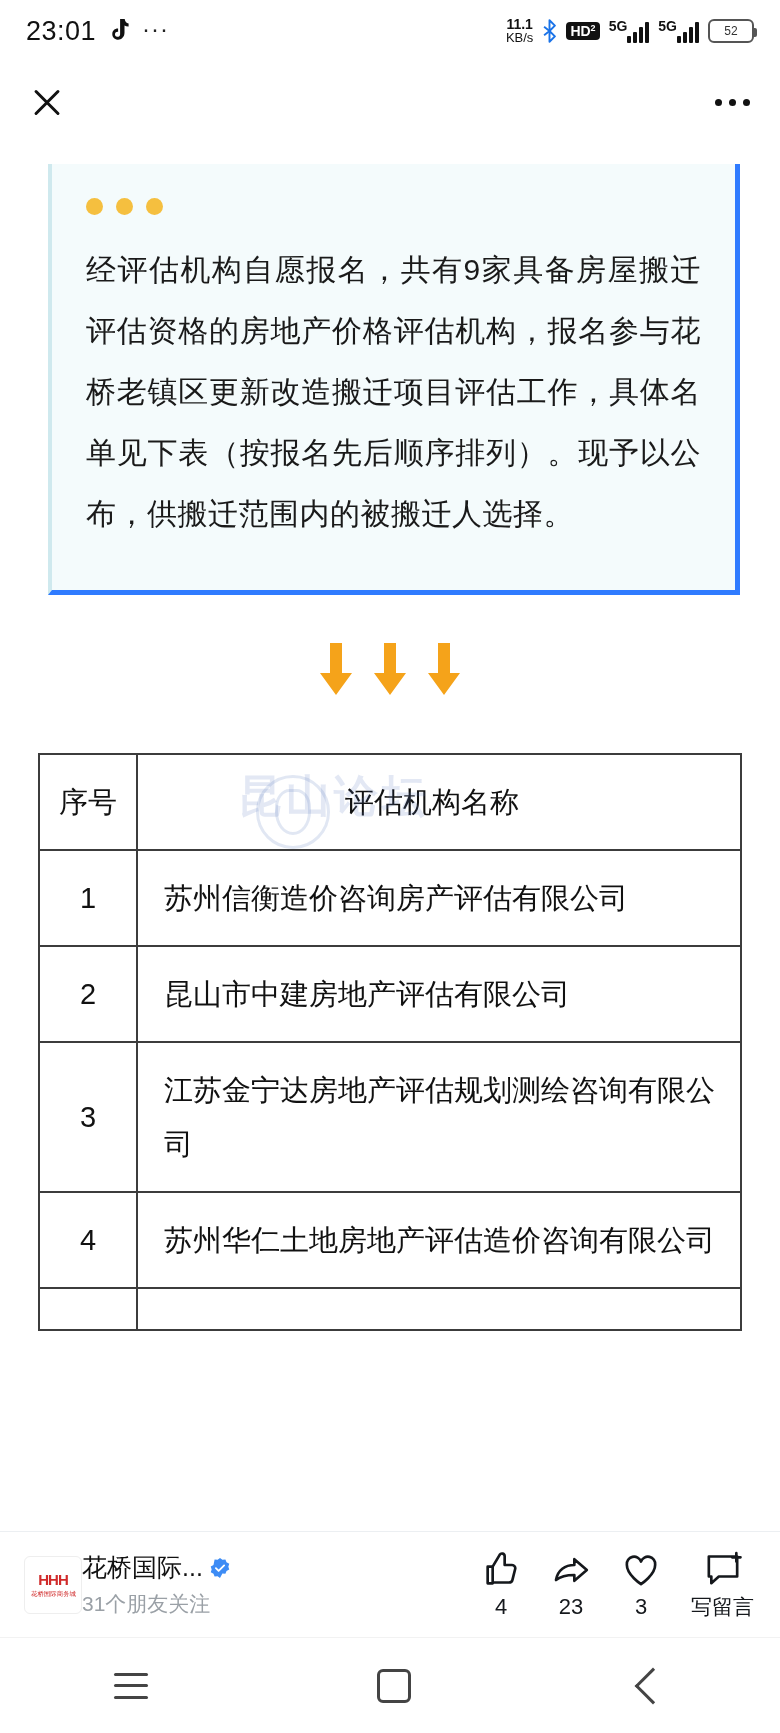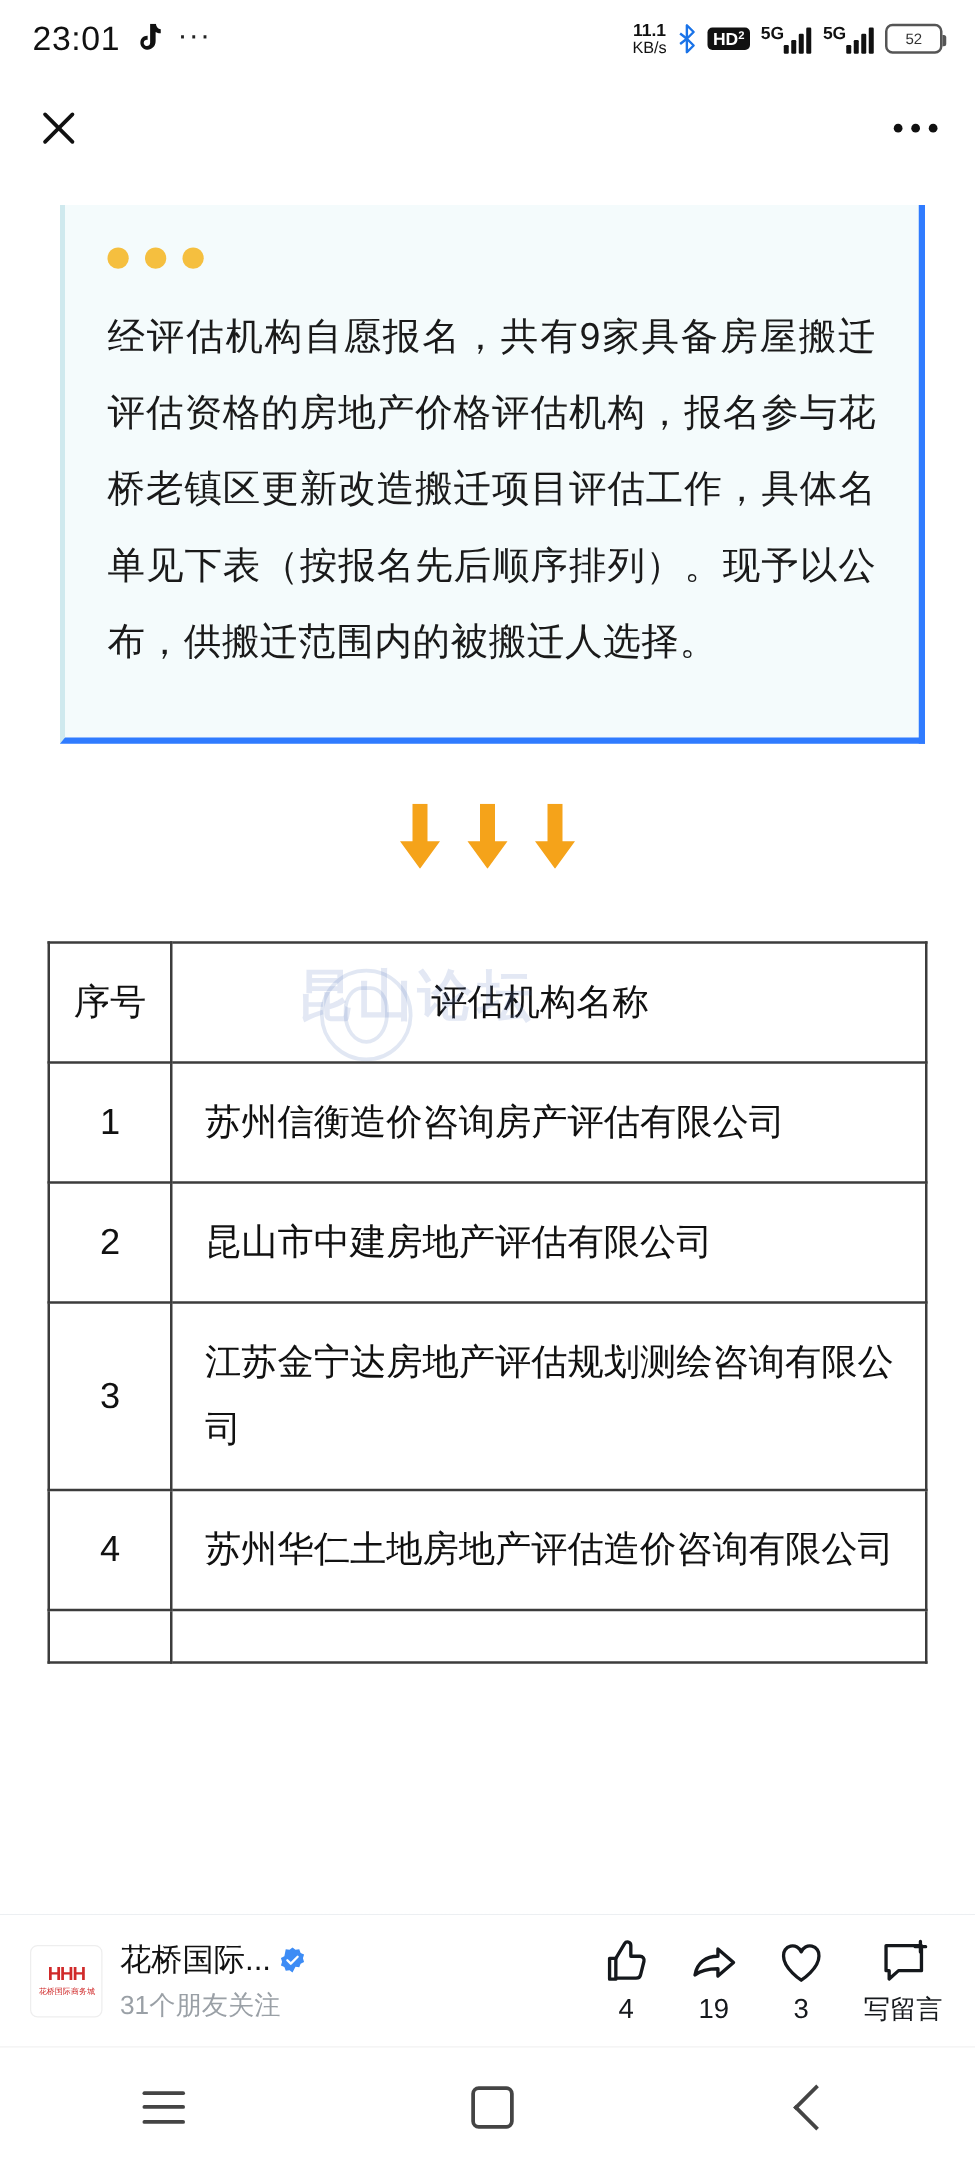--- a/index.html
+++ b/index.html
@@ -221,21 +221,20 @@
 
   
   .actionbar {
     flex: 0 0 106px;
     height: 106px;
     background: #fff;
     border-top: 1px solid #eceff2;
     display: flex;
     align-items: center;
     padding: 0 22px 0 24px;
-    gap: 14px;
   }
   .avatar {
     width: 58px; height: 58px;
     flex: 0 0 58px;
     border-radius: 6px;
     background: #ffffff;
     border: 1px solid #eee;
     display: flex; flex-direction: column; align-items: center; justify-content: center;
     overflow: hidden;
   }
@@ -450,21 +449,21 @@
           </svg>
         </span>
         <span class="act-num">4</span>
       </div>
       <div class="act">
         <span>
           <svg width="40" height="40" viewBox="0 0 24 24" fill="none" stroke="#15181c" stroke-width="1.6" stroke-linejoin="round">
             <path d="M3 18c1-6 5.5-9 11-9V5.5L21.5 12 14 18.5V15c-5 0-8.5 1-11 3z"></path>
           </svg>
         </span>
-        <span class="act-num">19</span>
+        <span class="act-num">23</span>
       </div>
       <div class="act">
         <span>
           <svg width="40" height="40" viewBox="0 0 24 24" fill="none" stroke="#15181c" stroke-width="1.6" stroke-linejoin="round">
             <path d="M12 20.5S3.5 15 3.5 8.9A4.4 4.4 0 0 1 12 6.9a4.4 4.4 0 0 1 8.5 2c0 6.1-8.5 11.6-8.5 11.6z"></path>
           </svg>
         </span>
         <span class="act-num">3</span>
       </div>
       <div class="act">

